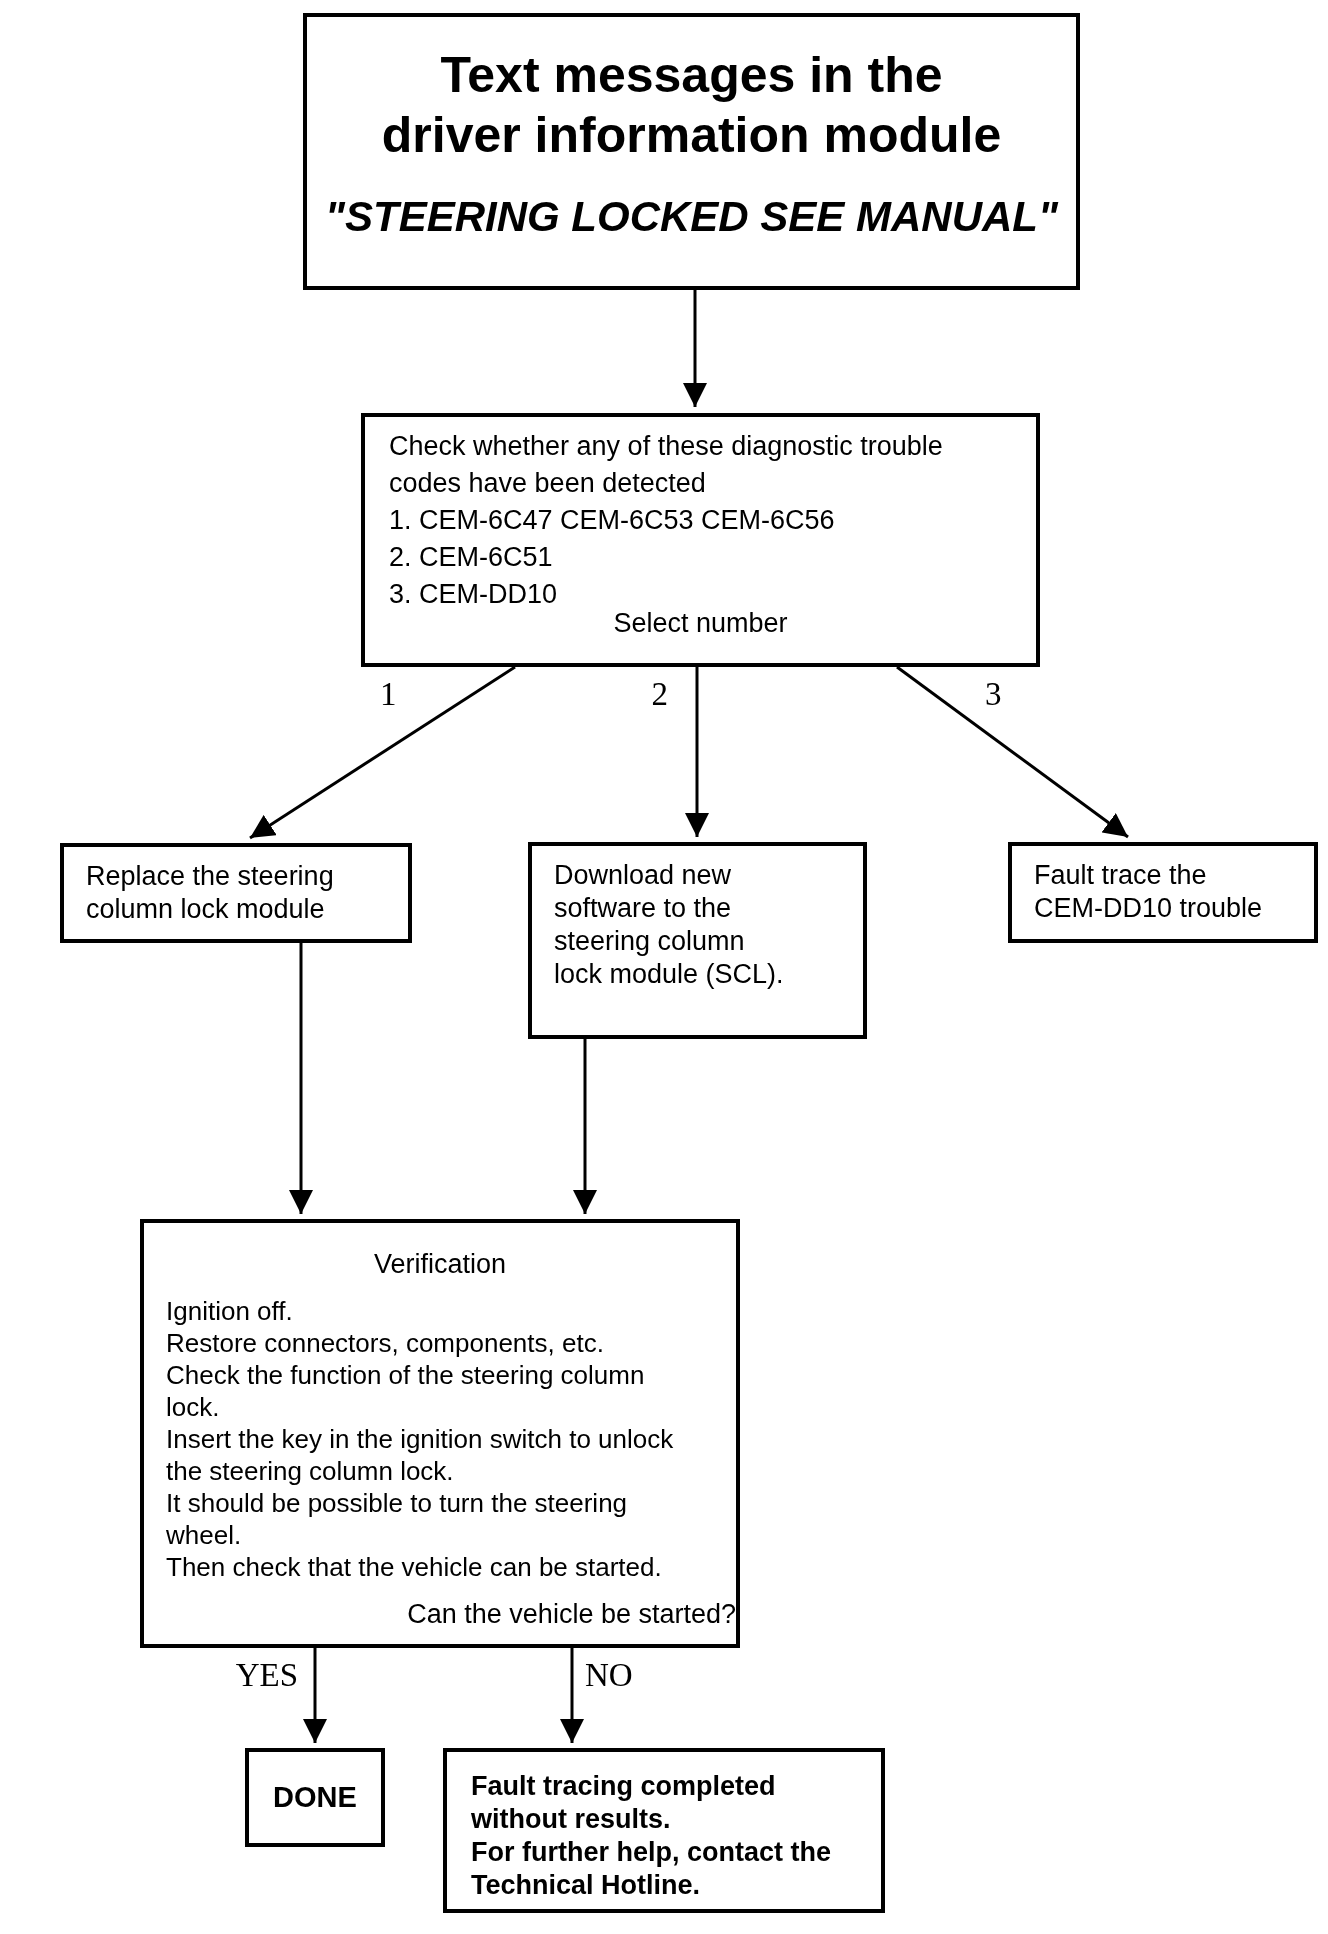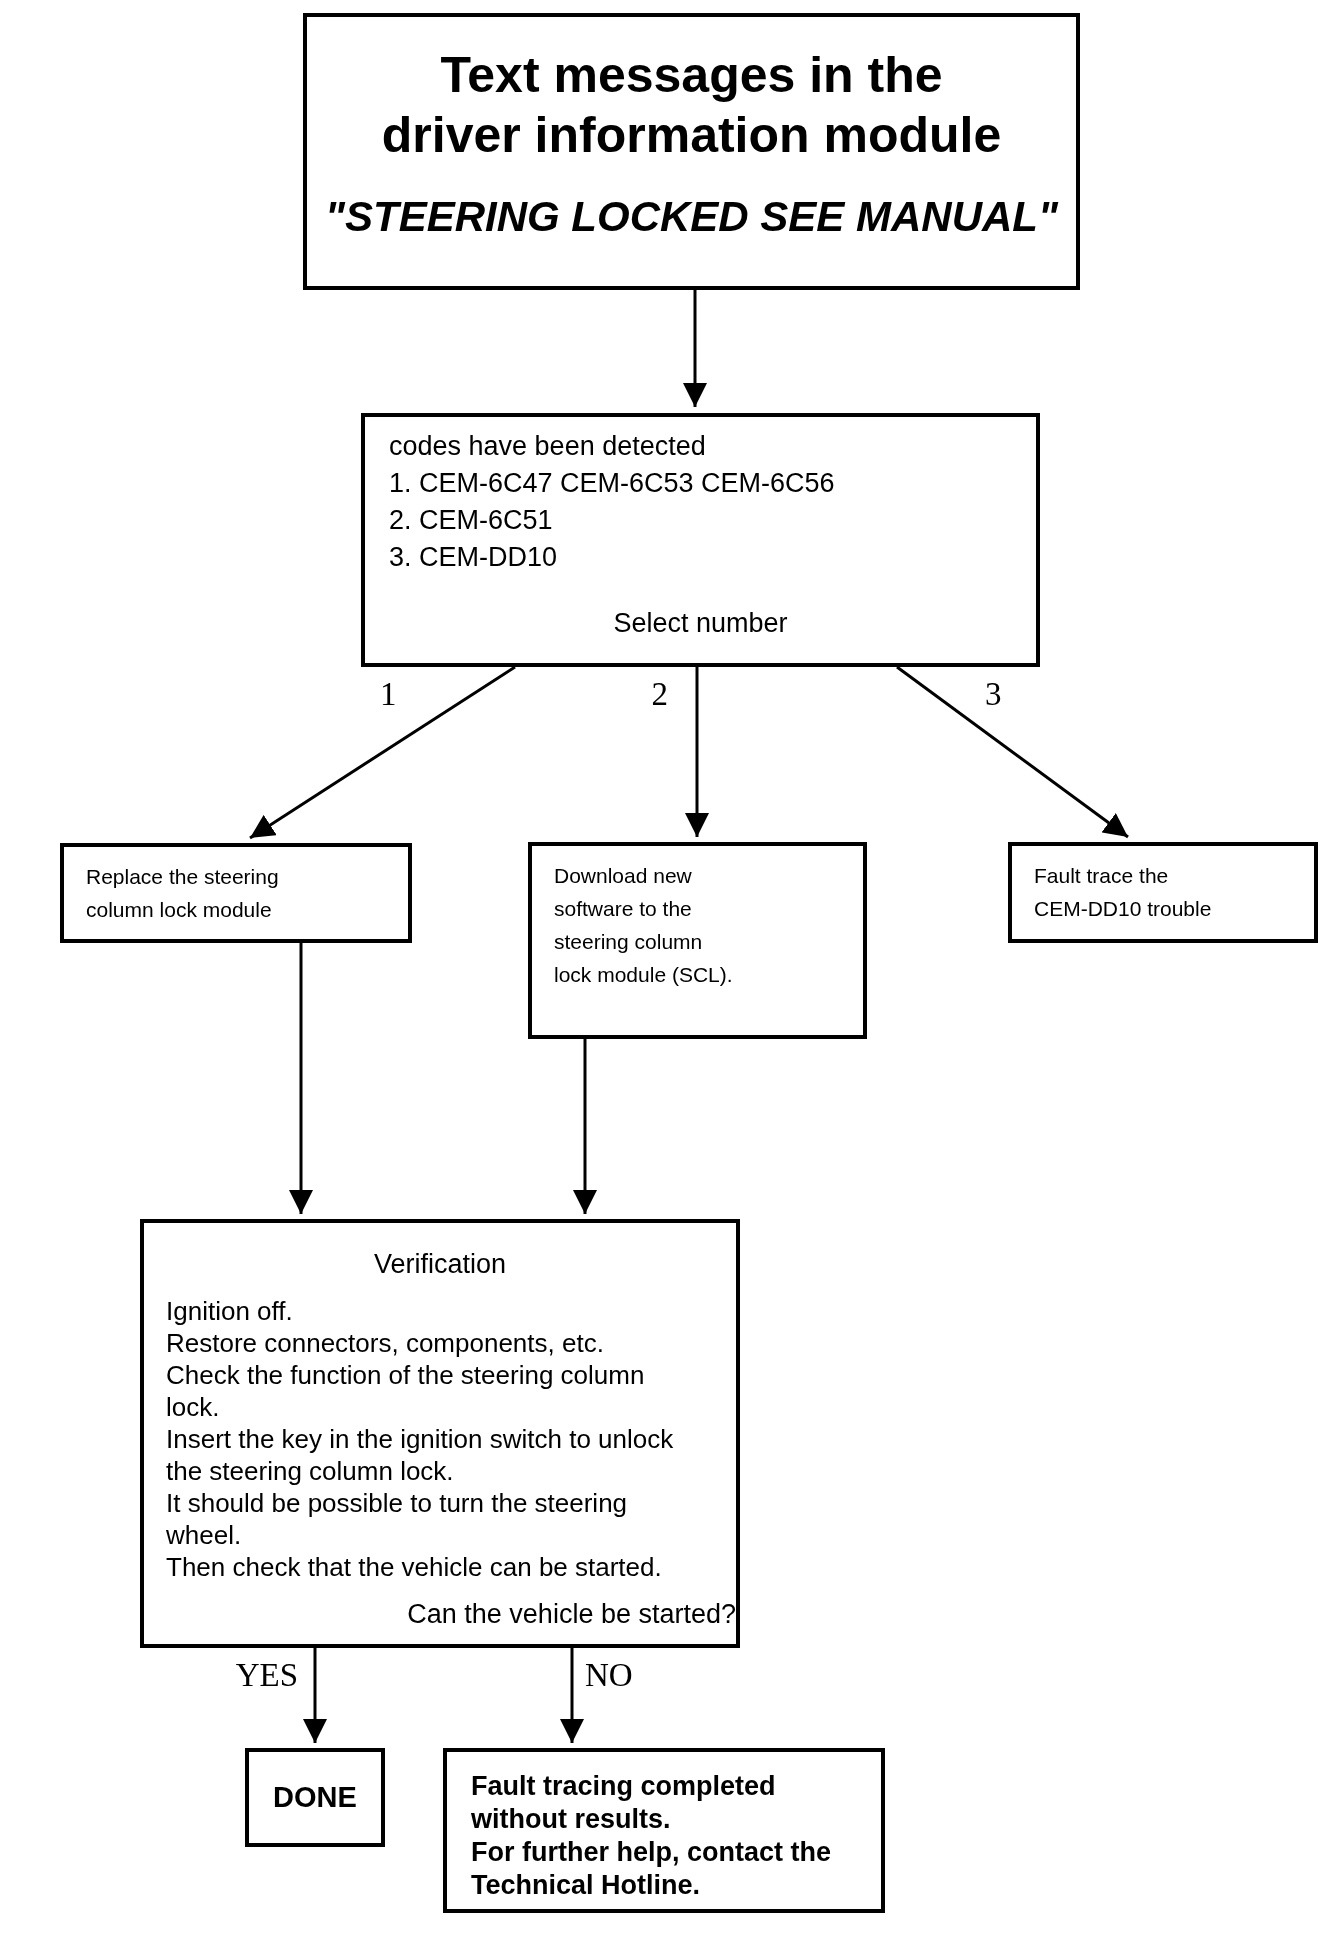--- a/index.html
+++ b/index.html
@@ -44,21 +44,21 @@
   .branch-label {
     position: absolute;
     font-family: "Liberation Serif", "DejaVu Serif", serif;
     font-size: 33px;
   }
   .label-1 { left: 380px; top: 676px; }
   .label-2 { left: 630px; top: 676px; width: 38px; text-align: right; }
   .label-3 { left: 985px; top: 676px; }
 
   
-  .action-text { padding: 13px 4px 0 22px; font-size: 21px; line-height: 33px; }
+  .action-text { padding: 13px 4px 0 22px; font-size: 27px; line-height: 33px; }
   .replace-box  { left: 60px;  top: 843px; width: 352px; height: 100px; }
   .download-box { left: 528px; top: 842px; width: 339px; height: 197px; }
   .fault-box    { left: 1008px; top: 842px; width: 310px; height: 101px; }
 
   
   .verification-box { left: 140px; top: 1219px; width: 600px; height: 429px; }
   .verification-heading {
     position: absolute; left: 0; right: 0; top: 26px;
     text-align: center; font-size: 27px;
   }
@@ -118,20 +118,21 @@
   <div class="box title-box">
     <div class="title-lines">
       <div class="line">Text messages in the</div>
       <div class="line">driver information module</div>
     </div>
     <div class="subtitle">"STEERING LOCKED SEE MANUAL"</div>
   </div>
 
   <div class="box check-box">
     <div class="check-lines">
+      <div class="line">Check whether any of these diagnostic trouble</div>
       <div class="line">codes have been detected</div>
       <div class="line">1. CEM-6C47 CEM-6C53 CEM-6C56</div>
       <div class="line">2. CEM-6C51</div>
       <div class="line">3. CEM-DD10</div>
     </div>
     <div class="check-prompt">Select number</div>
   </div>
 
   <div class="branch-label label-1">1</div>
   <div class="branch-label label-2">2</div>

